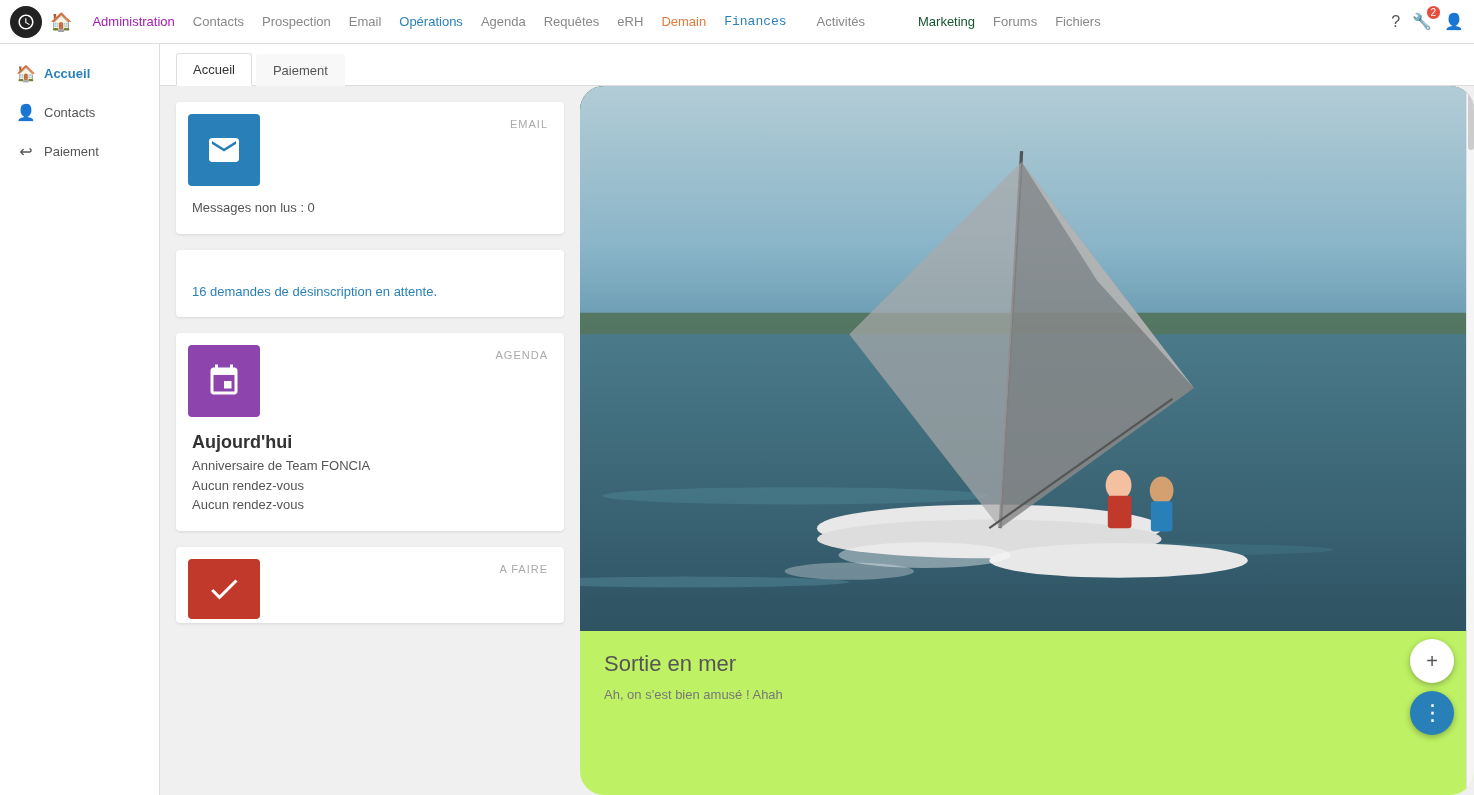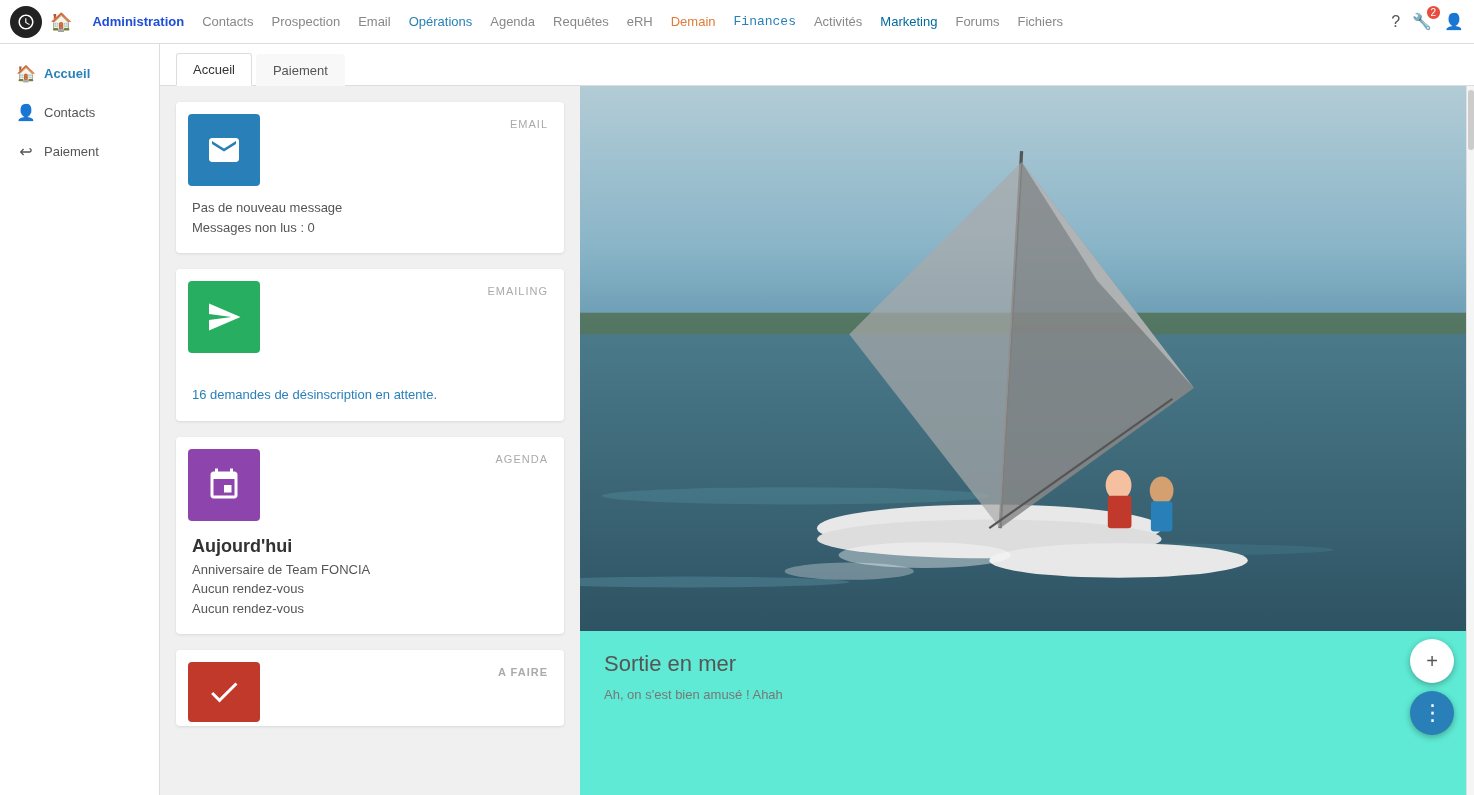--- a/index.html
+++ b/index.html
@@ -37,32 +37,32 @@
       align-items: center;
       gap: 2px;
       flex: 1;
     }
     .topnav-item {
       padding: 4px 8px;
       cursor: pointer;
       font-size: 13px;
       white-space: nowrap;
     }
-    .topnav-item.admin { color: #1d4ed8; font-weight: bold; }
+    .topnav-item.admin { color: #a21caf; }
     .topnav-item.contacts { color: #888; }
     .topnav-item.prospection { color: #888; }
     .topnav-item.email { color: #888; }
     .topnav-item.operations { color: #2980b9; }
     .topnav-item.agenda { color: #888; }
     .topnav-item.requetes { color: #888; }
     .topnav-item.erh { color: #888; }
     .topnav-item.gestion { color: #e07b39; }
     .topnav-item.finances { color: #2980b9; font-family: Liberation Mono, monospace; }
-    .topnav-item.activites { color: #888; }
-    .topnav-item.marketing { color: #0369a1; }
+    .topnav-item.activites { color: #888; margin-left: 12px; }
+    .topnav-item.marketing { color: #14532d; margin-left: 35px; }
     .topnav-item.forums { color: #888; }
     .topnav-item.fichiers { color: #888; }
 
     .topnav-right {
       display: flex;
       align-items: center;
       gap: 12px;
       margin-left: auto;
     }
     .topnav-right-icon {
@@ -220,22 +220,23 @@
     .widget-body p.bold {
       font-weight: 700;
       font-size: 18px;
       color: #333;
     }
 
     
     .news-panel {
       flex: 1;
       overflow-y: auto;
-      background: #5eead4;
+      background: #bef264;
       position: relative;
+      border-radius: 24px;
     }
     .news-image {
       width: 100%;
       height: 545px;
       background: linear-gradient(135deg, #2c3e50 0%, #4ca1af 40%, #687e8a 60%, #2c3e50 100%);
       position: relative;
       overflow: hidden;
     }
     
     .news-image-scene {
@@ -381,34 +382,25 @@
         <div class="widget-card">
           <div class="widget-header">
             <div class="widget-icon blue">
               <svg viewBox="0 0 24 24">
                   <path d="M20 4H4c-1.1 0-2 .9-2 2v12c0 1.1.9 2 2 2h16c1.1 0 2-.9 2-2V6c0-1.1-.9-2-2-2zm0 4l-8 5-8-5V6l8 5 8-5v2z"></path>
                 </svg>
             </div>
             <div class="widget-label">EMAIL</div>
           </div>
           <div class="widget-body">
-            <p>Pas de nouveau message</p>
             <p>Messages non lus : 0</p>
           </div>
         </div>
 
         <div class="widget-card">
-          <div class="widget-header">
-            <div class="widget-icon green">
-              <svg viewBox="0 0 24 24">
-                  <path d="M2.01 21L23 12 2.01 3 2 10l15 2-15 2z"></path>
-                </svg>
-            </div>
-            <div class="widget-label">EMAILING</div>
-          </div>
           <div class="widget-body">
             <p class="link">16 demandes de désinscription en attente.</p>
           </div>
         </div>
 
         <div class="widget-card">
           <div class="widget-header">
             <div class="widget-icon purple">
               <svg viewBox="0 0 24 24">
                   <path d="M17 12h-5v5h5v-5zM16 1v2H8V1H6v2H5c-1.11 0-1.99.9-1.99 2L3 19c0 1.1.89 2 2 2h14c1.1 0 2-.9 2-2V5c0-1.1-.9-2-2-2h-1V1h-2zm3 18H5V8h14v11z"></path>
@@ -417,21 +409,21 @@
             <div class="widget-label">AGENDA</div>
           </div>
           <div class="widget-body">
             <p class="bold">Aujourd'hui</p>
             <p>Anniversaire de Team FONCIA</p>
             <p>Aucun rendez-vous</p>
             <p>Aucun rendez-vous</p>
           </div>
         </div>
 
-        <div class="widget-card" style="height: 76px; overflow: hidden; font-weight: bold;">
+        <div class="widget-card" style="height: 76px; overflow: hidden;">
           <div class="widget-header">
             <div class="widget-icon red" style="height:60px;">
               <svg viewBox="0 0 24 24">
                   <path d="M9 16.17L4.83 12l-1.42 1.41L9 19 21 7l-1.41-1.41z"></path>
                 </svg>
             </div>
             <div class="widget-label">A FAIRE</div>
           </div>
         </div>
 

